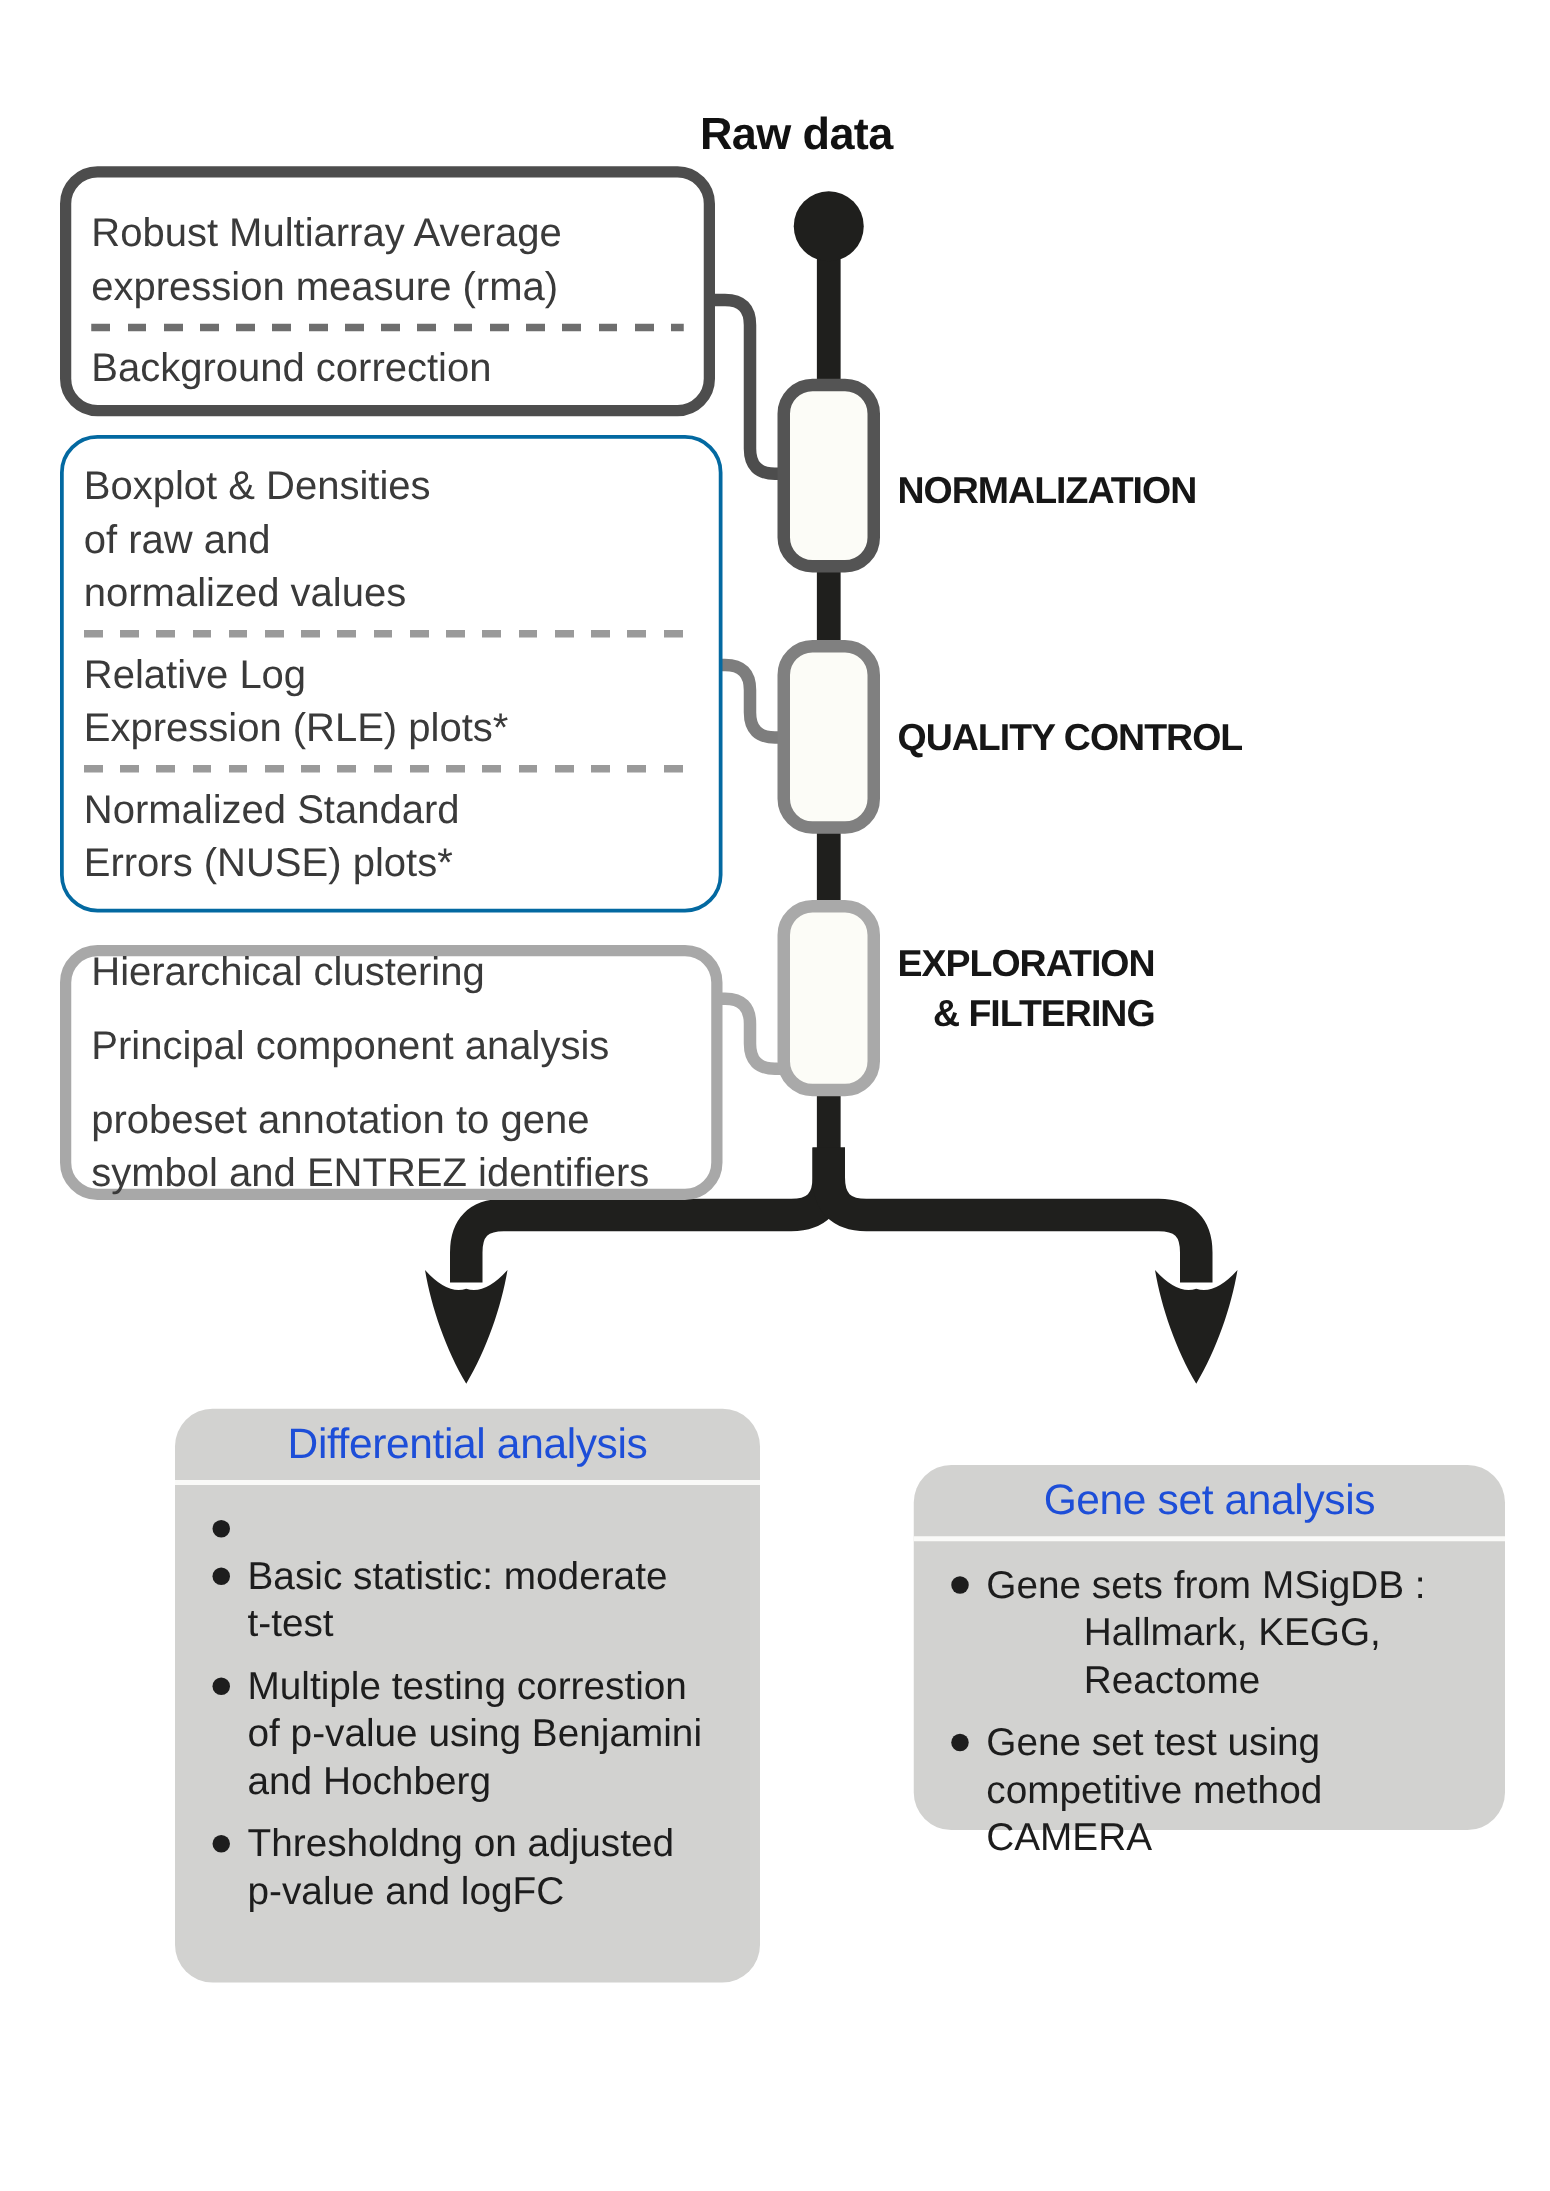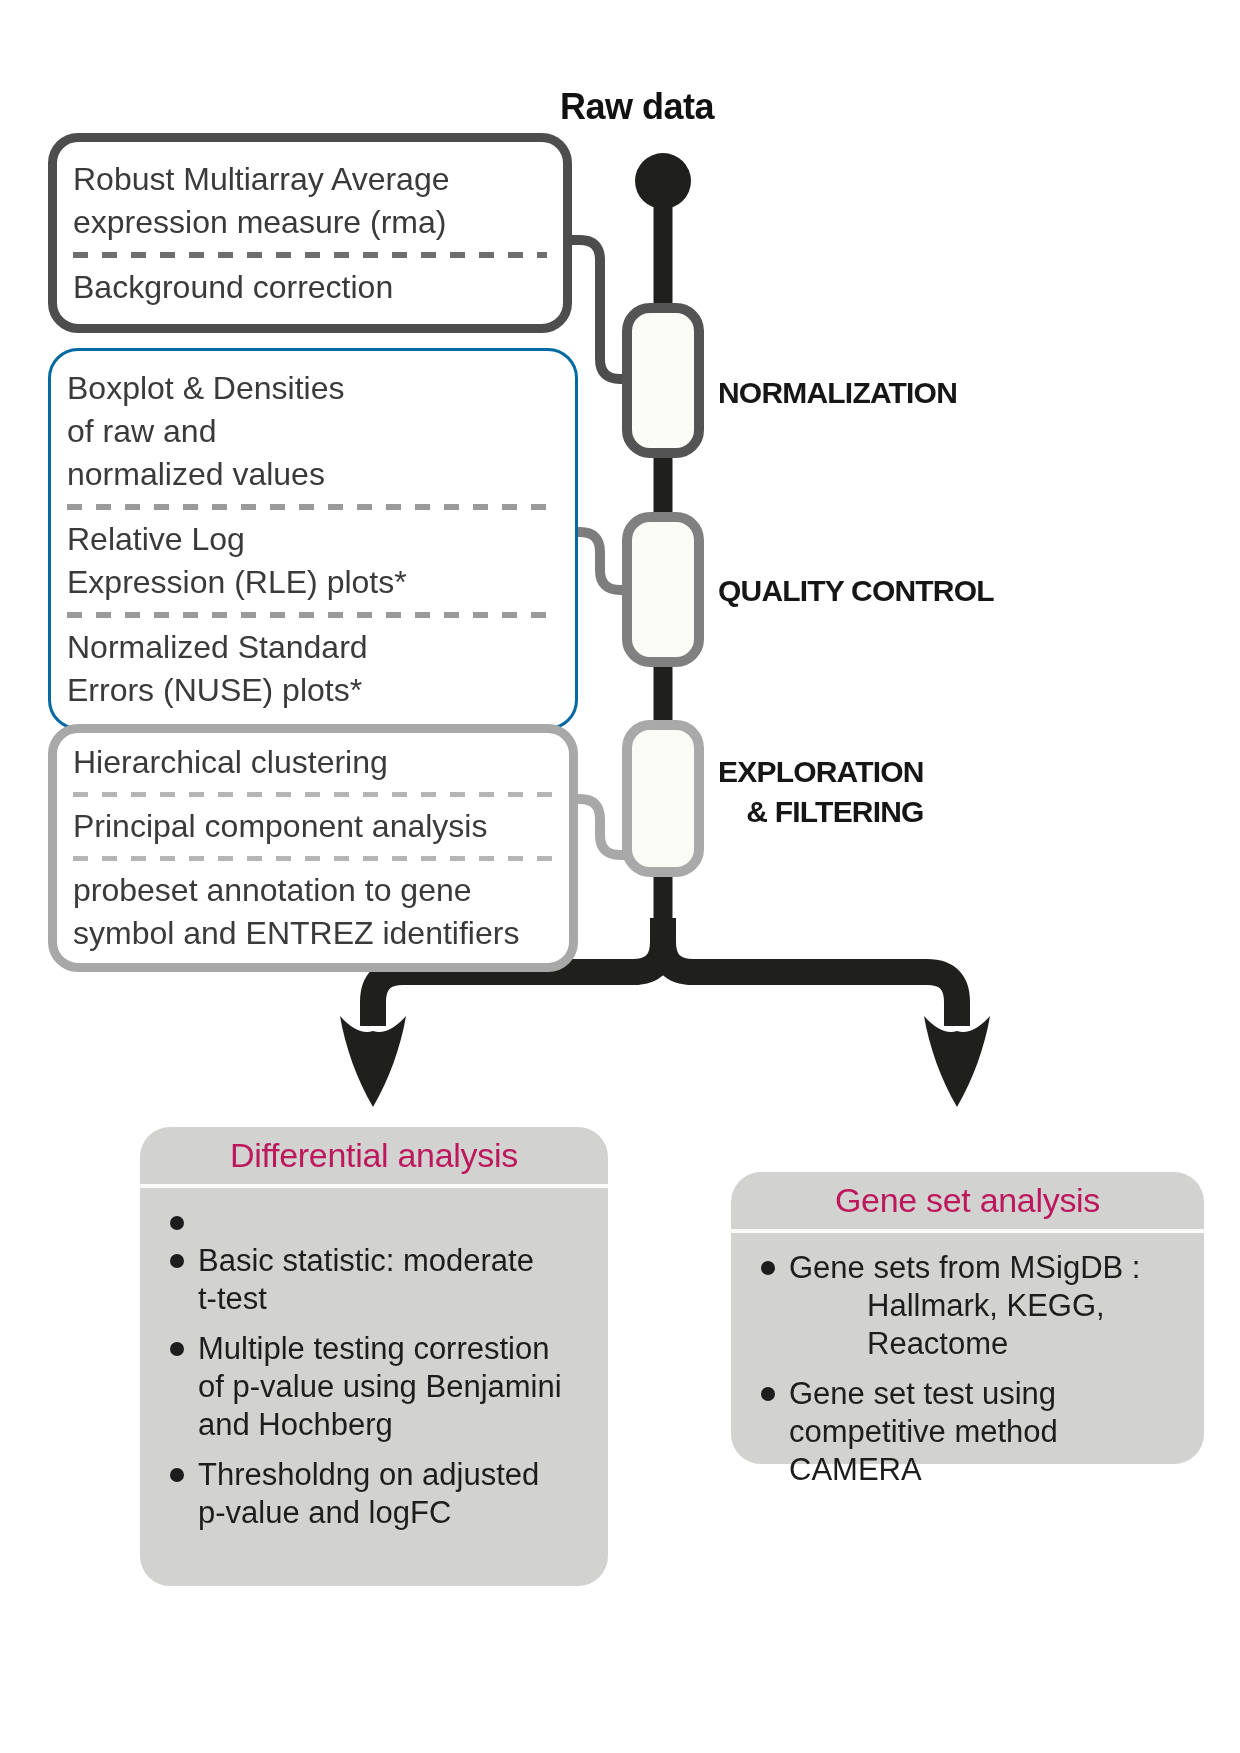--- a/index.html
+++ b/index.html
@@ -11,25 +11,25 @@
 
   
   .fbox{
     position:absolute;left:48px;z-index:2;background:#ffffff;
     border-radius:30px;box-sizing:border-box;
     display:flex;flex-direction:column;justify-content:center;
     padding:8px 16px;
   }
   .fbox .bline{font-size:32px;line-height:43px;color:#3a3a3a;white-space:nowrap;}
   .dashline{height:6px;margin:8px 0;background:repeating-linear-gradient(90deg,var(--dc) 0 15px,transparent 15px 29px);}
-  .b1{top:133px;width:524px;height:200px;border:9px solid #4d4d4d;}
+  .b1{top:133px;width:524px;height:200px;border:9px solid #4d4d4d;justify-content:flex-end;}
   .b1 .dashline{--dc:#6e6e6e;}
   .b2{top:348px;width:530px;height:382px;border:3px solid #0369a1;}
   .b2 .dashline{--dc:#9a9a9a;}
-  .b3{top:724px;width:530px;height:248px;border:9px solid #a8a8a8;}
+  .b3{top:756px;width:530px;height:204px;border:9px solid #a8a8a8;}
   .b3 .dashline{--dc:#b5b5b5;}
 
   
   .node{
     position:absolute;left:622px;width:82px;box-sizing:border-box;z-index:3;
     background:#fcfcf7;border-radius:28px;
   }
   .n1{top:303px;height:155px;border:10px solid #545454;}
   .n2{top:512px;height:155px;border:10px solid #808080;}
   .n3{top:720px;height:157px;border:10px solid #a9a9a9;}
@@ -51,21 +51,21 @@
   
   .bbox{
     position:absolute;z-index:2;background:#d2d2d0;border-radius:30px;box-sizing:border-box;
     color:#1d1d1d;
   }
   .bbox-left{left:140px;top:1127px;width:468px;height:459px;}
   .bbox-right{left:731px;top:1127px;width:473px;height:292px;margin-top:45px;}
   .bhead{
     height:57px;border-bottom:4px solid #fafaf8;
     display:flex;align-items:center;justify-content:center;
-    font-size:34px;color:#be185d;letter-spacing:-0.3px;
+    font-size:34px;color:#1d4ed8;letter-spacing:-0.3px;
   }
   .bbody{padding:16px 14px 0 30px;}
   .bullet{display:flex;margin-bottom:12px;}
   .bdot{flex:0 0 auto;width:14px;height:14px;border-radius:50%;background:#1d1d1d;margin:12px 14px 0 0;}
   .btext{font-size:31px;line-height:38px;color:#1d1d1d;}
   .bl{display:block;white-space:nowrap;}
   .bl.ind{padding-left:78px;}
 </style>
 </head>
 <body>

